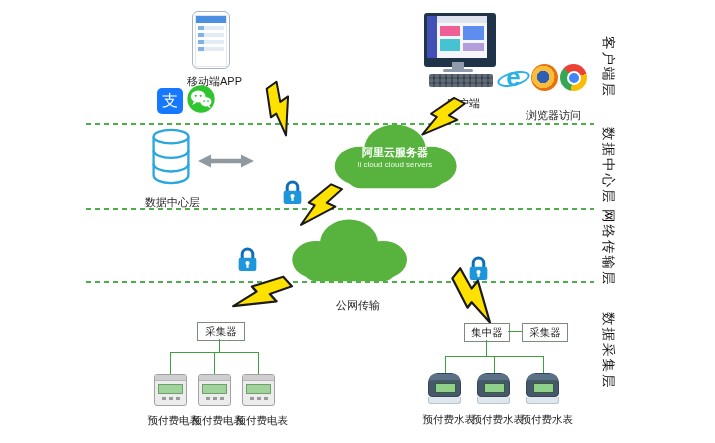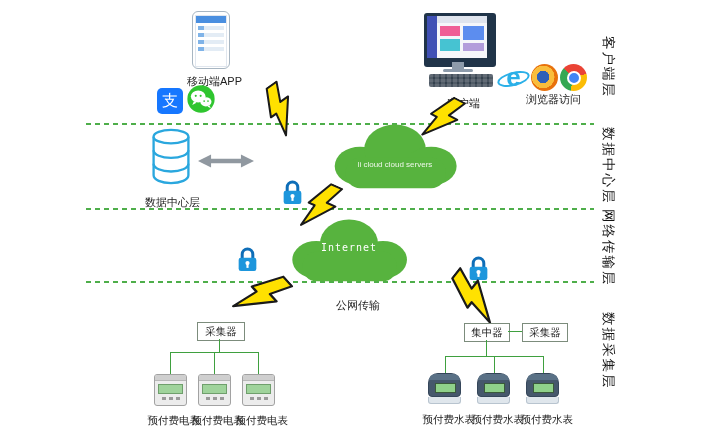--- a/index.html
+++ b/index.html
@@ -14,22 +14,22 @@
   .layer-label { position:absolute; font-size:13.5px; letter-spacing:2px; white-space:nowrap;
                  text-align:center; transform:rotate(90deg); transform-origin:center; color:#111; }
   
   .cap { position:absolute; font-size:11px; text-align:right; white-space:nowrap; color:#222;margin-top:6px; }
   .small-cap { font-size:10.5px; }
   
   .cloud { position:absolute; }
   .cloud svg { width:100%; height:100%; display:block; }
   .cloud-title { position:absolute; width:100%; text-align:center; color:#fff; font-weight:bold; font-size:11px; }
   .cloud-sub { position:absolute; width:100%; text-align:center; color:#eef7ea; font-size:8px; }
-  .cloud-mono { position:absolute; width:100%; text-align:center; color:#fff; font-size:10px;
-                font-family:"DejaVu Sans Mono","Liberation Mono",monospace; letter-spacing:1px; }
+  .cloud-mono { position:absolute; width:100%; text-align:center; color:#fff; font-size:16px;
+                font-family:"DejaVu Sans Mono","Liberation Mono",monospace; letter-spacing:1px;margin-top:40px; }
   
   .bolt { position:absolute; }
   .bolt svg { width:100%; height:100%; display:block; }
   .lock { position:absolute; width:23px; height:27px; }
   .lock svg { width:100%; height:100%; display:block; }
   
   .db { position:absolute; width:44px; height:58px; }
   .db svg { width:100%; height:100%; display:block; }
   .dblarrow { position:absolute; width:56px; height:20px; }
   .dblarrow svg { width:100%; height:100%; display:block; }
@@ -146,21 +146,21 @@
   <div class="m-stand" style="left:452px;top:62px"></div>
   <div class="m-base" style="left:443px;top:69px"></div>
   <div class="keyboard" style="left:429px;top:74px"></div>
   <div class="cap" style="left:436px;top:90px;width:44px">客户端</div>
 
   <div class="ie" style="left:500px;top:64px">
     <span class="e">e</span>
   </div>
   <div class="firefox" style="left:531px;top:64px"></div>
   <div class="chrome" style="left:560px;top:64px"></div>
-  <div class="cap" style="left:505px;top:86px;width:76px">浏览器访问</div>
+  <div class="cap" style="left:505px;top:102px;width:76px">浏览器访问</div>
 
   <div class="db" style="left:149px;top:127px">
     <svg viewBox="0 0 44 60">
       <path d="M4 10 v40 c0 4.5 8 8 18 8 s18 -3.5 18 -8 v-40" fill="#fff" stroke="#2aa7de" stroke-width="2.4"></path>
       <ellipse cx="22" cy="10" rx="18" ry="7" fill="#fff" stroke="#2aa7de" stroke-width="2.4"></ellipse>
       <path d="M4 24 c0 4.5 8 8 18 8 s18 -3.5 18 -8" fill="none" stroke="#2aa7de" stroke-width="2.4"></path>
       <path d="M4 38 c0 4.5 8 8 18 8 s18 -3.5 18 -8" fill="none" stroke="#2aa7de" stroke-width="2.4"></path>
     </svg>
   </div>
   <div class="cap" style="left:142px;top:189px;width:58px">数据中心层</div>
@@ -173,20 +173,21 @@
     </svg>
   </div>
 
   <div class="cloud" style="left:328px;top:119px;width:134px;height:72px">
     <svg viewBox="0 0 200 104" preserveAspectRatio="none">
       <ellipse cx="48" cy="68" rx="38" ry="28" fill="#57b33e"></ellipse>
       <ellipse cx="100" cy="44" rx="46" ry="36" fill="#57b33e"></ellipse>
       <ellipse cx="154" cy="68" rx="38" ry="28" fill="#57b33e"></ellipse>
       <rect x="26" y="56" width="150" height="44" rx="22" fill="#57b33e"></rect>
     </svg>
+    <div class="cloud-title" style="top:26px">阿里云服务器</div>
     <div class="cloud-sub" style="top:41px">li cloud  cloud servers</div>
   </div>
 
   <div class="lock" style="left:281px;top:179px">
     <svg viewBox="0 0 26 30">
       <path d="M7 14 V9 a6 6 0 0 1 12 0 v5" fill="none" stroke="#0e6eb8" stroke-width="3.4"></path>
       <rect x="3" y="13" width="20" height="15" rx="2.5" fill="#1d96dc"></rect>
       <circle cx="13" cy="19" r="2.4" fill="#fff"></circle>
       <rect x="11.8" y="19" width="2.4" height="5.5" fill="#fff"></rect>
     </svg>

